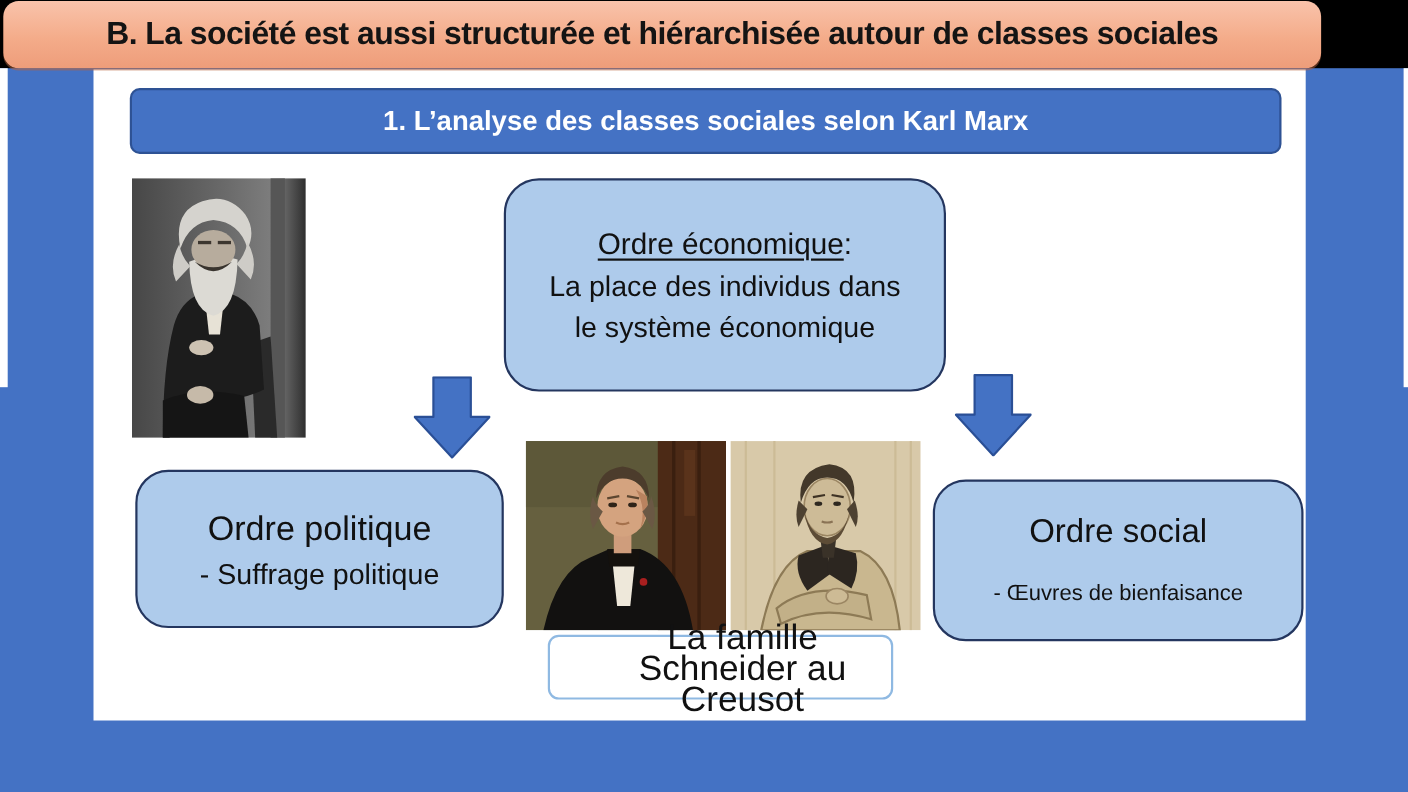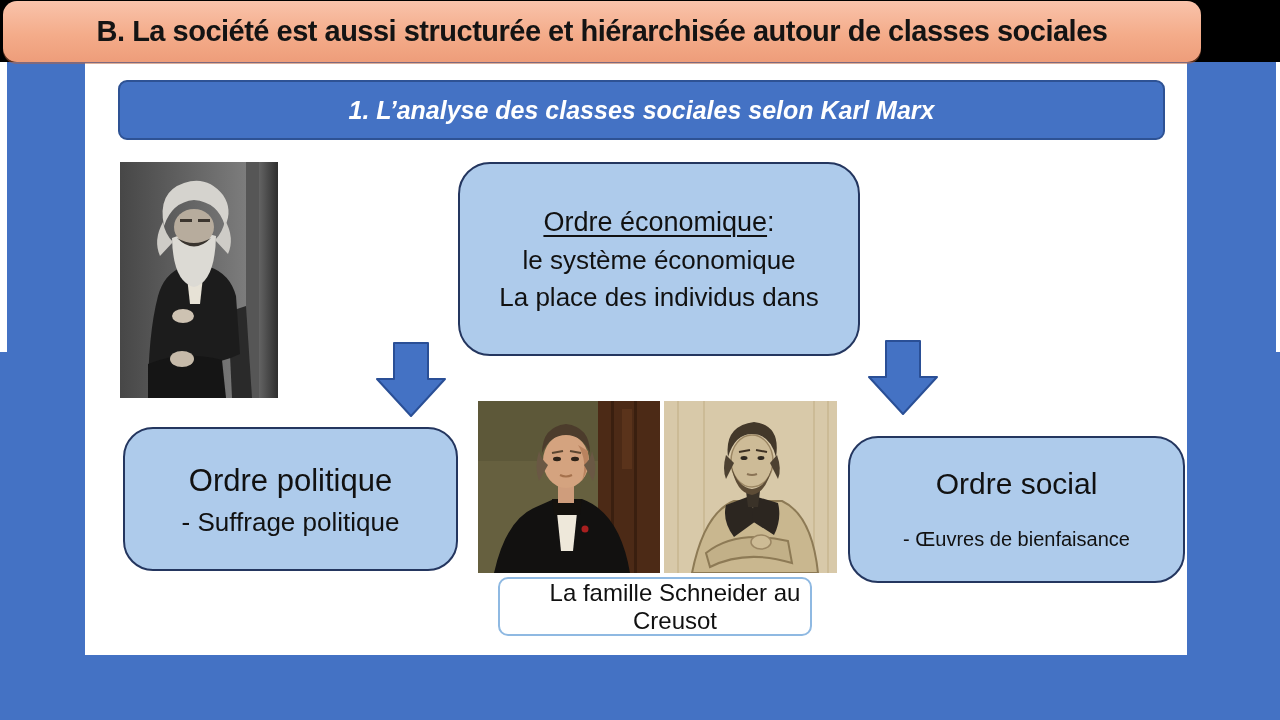--- a/index.html
+++ b/index.html
@@ -22,21 +22,21 @@
   }
   .banner .title{
     font-weight:bold;font-size:29px;letter-spacing:-0.5px;color:#141414;white-space:nowrap;
   }
 
   .subtitle-box{
     position:absolute;left:118px;top:80px;width:1047px;height:60px;
     background:#4472C4;border:2px solid #2e5294;border-radius:9px;
     display:flex;align-items:center;justify-content:center;box-sizing:border-box;
   }
-  .subtitle-box .title{color:#fff;font-weight:bold;font-size:25px;font-style:italic;}
+  .subtitle-box .title{color:#fff;font-weight:bold;font-size:25px;}
 
   .bubble{
     position:absolute;background:#AECBEB;border:2px solid #24365F;box-sizing:border-box;
     display:flex;flex-direction:column;align-items:center;justify-content:center;
     text-align:center;
   }
   .bubble.economic{left:458px;top:162px;width:402px;height:194px;border-radius:32px;}
   .bubble.political{left:123px;top:427px;width:335px;height:144px;border-radius:30px;}
   .bubble.social{left:848px;top:436px;width:337px;height:147px;border-radius:30px;}
 
@@ -57,21 +57,21 @@
   .photo{position:absolute;display:block;}
   .photo.marx{left:120px;top:162px;}
   .photo.sch-left{left:478px;top:401px;}
   .photo.sch-right{left:664px;top:401px;}
 
   .caption-box{
     position:absolute;left:498px;top:577px;width:314px;height:59px;
     background:#fff;border:2px solid #8fb9e2;border-radius:10px;box-sizing:border-box;
     display:flex;align-items:center;justify-content:center;text-align:center;
   }
-  .caption-box .caption{font-size:24px;line-height:28px;color:#111;padding-left:40px;}
+  .caption-box .caption{font-size:32px;line-height:28px;color:#111;padding-left:40px;}
 </style>
 </head>
 <body>
 
 <div class="stage">
 
   <div class="slide-bg"></div>
   <div class="edge-sliver left"></div>
   <div class="edge-sliver right"></div>
   <div class="content-panel"></div>
@@ -106,22 +106,22 @@
     <path d="M57 76 Q74 86 91 76 Q74 93 57 76 Z" fill="#39342e"></path>
     <rect x="60" y="57" width="12" height="3" fill="#3c362f"></rect>
     <rect x="78" y="57" width="12" height="3" fill="#3c362f"></rect>
     <path d="M44 64 Q37 30 64 21 Q87 13 103 33 Q113 48 105 64 Q98 40 74 38 Q52 40 44 64 Z" fill="#d5d3ce"></path>
     <path d="M43 60 Q33 78 40 94 L53 80 Q45 72 43 60 Z" fill="#ceccc7"></path>
     <path d="M105 58 Q115 76 108 92 L95 78 Q103 70 105 58 Z" fill="#ceccc7"></path>
   </svg>
 
   <div class="bubble economic">
     <div class="box-title"><span class="u">Ordre économique</span><span>:</span></div>
+    <div class="box-body">La place des individus dans</div>
     <div class="box-body">le système économique</div>
-    <div class="box-body">La place des individus dans</div>
   </div>
 
   <svg class="arrow left" viewBox="0 0 70 75">
     <polygon points="18,1 52,1 52,37 69,37 35,74 1,37 18,37" fill="#4472C4" stroke="#2A4F96" stroke-width="2" stroke-linejoin="round"></polygon>
   </svg>
   <svg class="arrow right" viewBox="0 0 70 75">
     <polygon points="18,1 52,1 52,37 69,37 35,74 1,37 18,37" fill="#4472C4" stroke="#2A4F96" stroke-width="2" stroke-linejoin="round"></polygon>
   </svg>
 
   <div class="bubble political">

